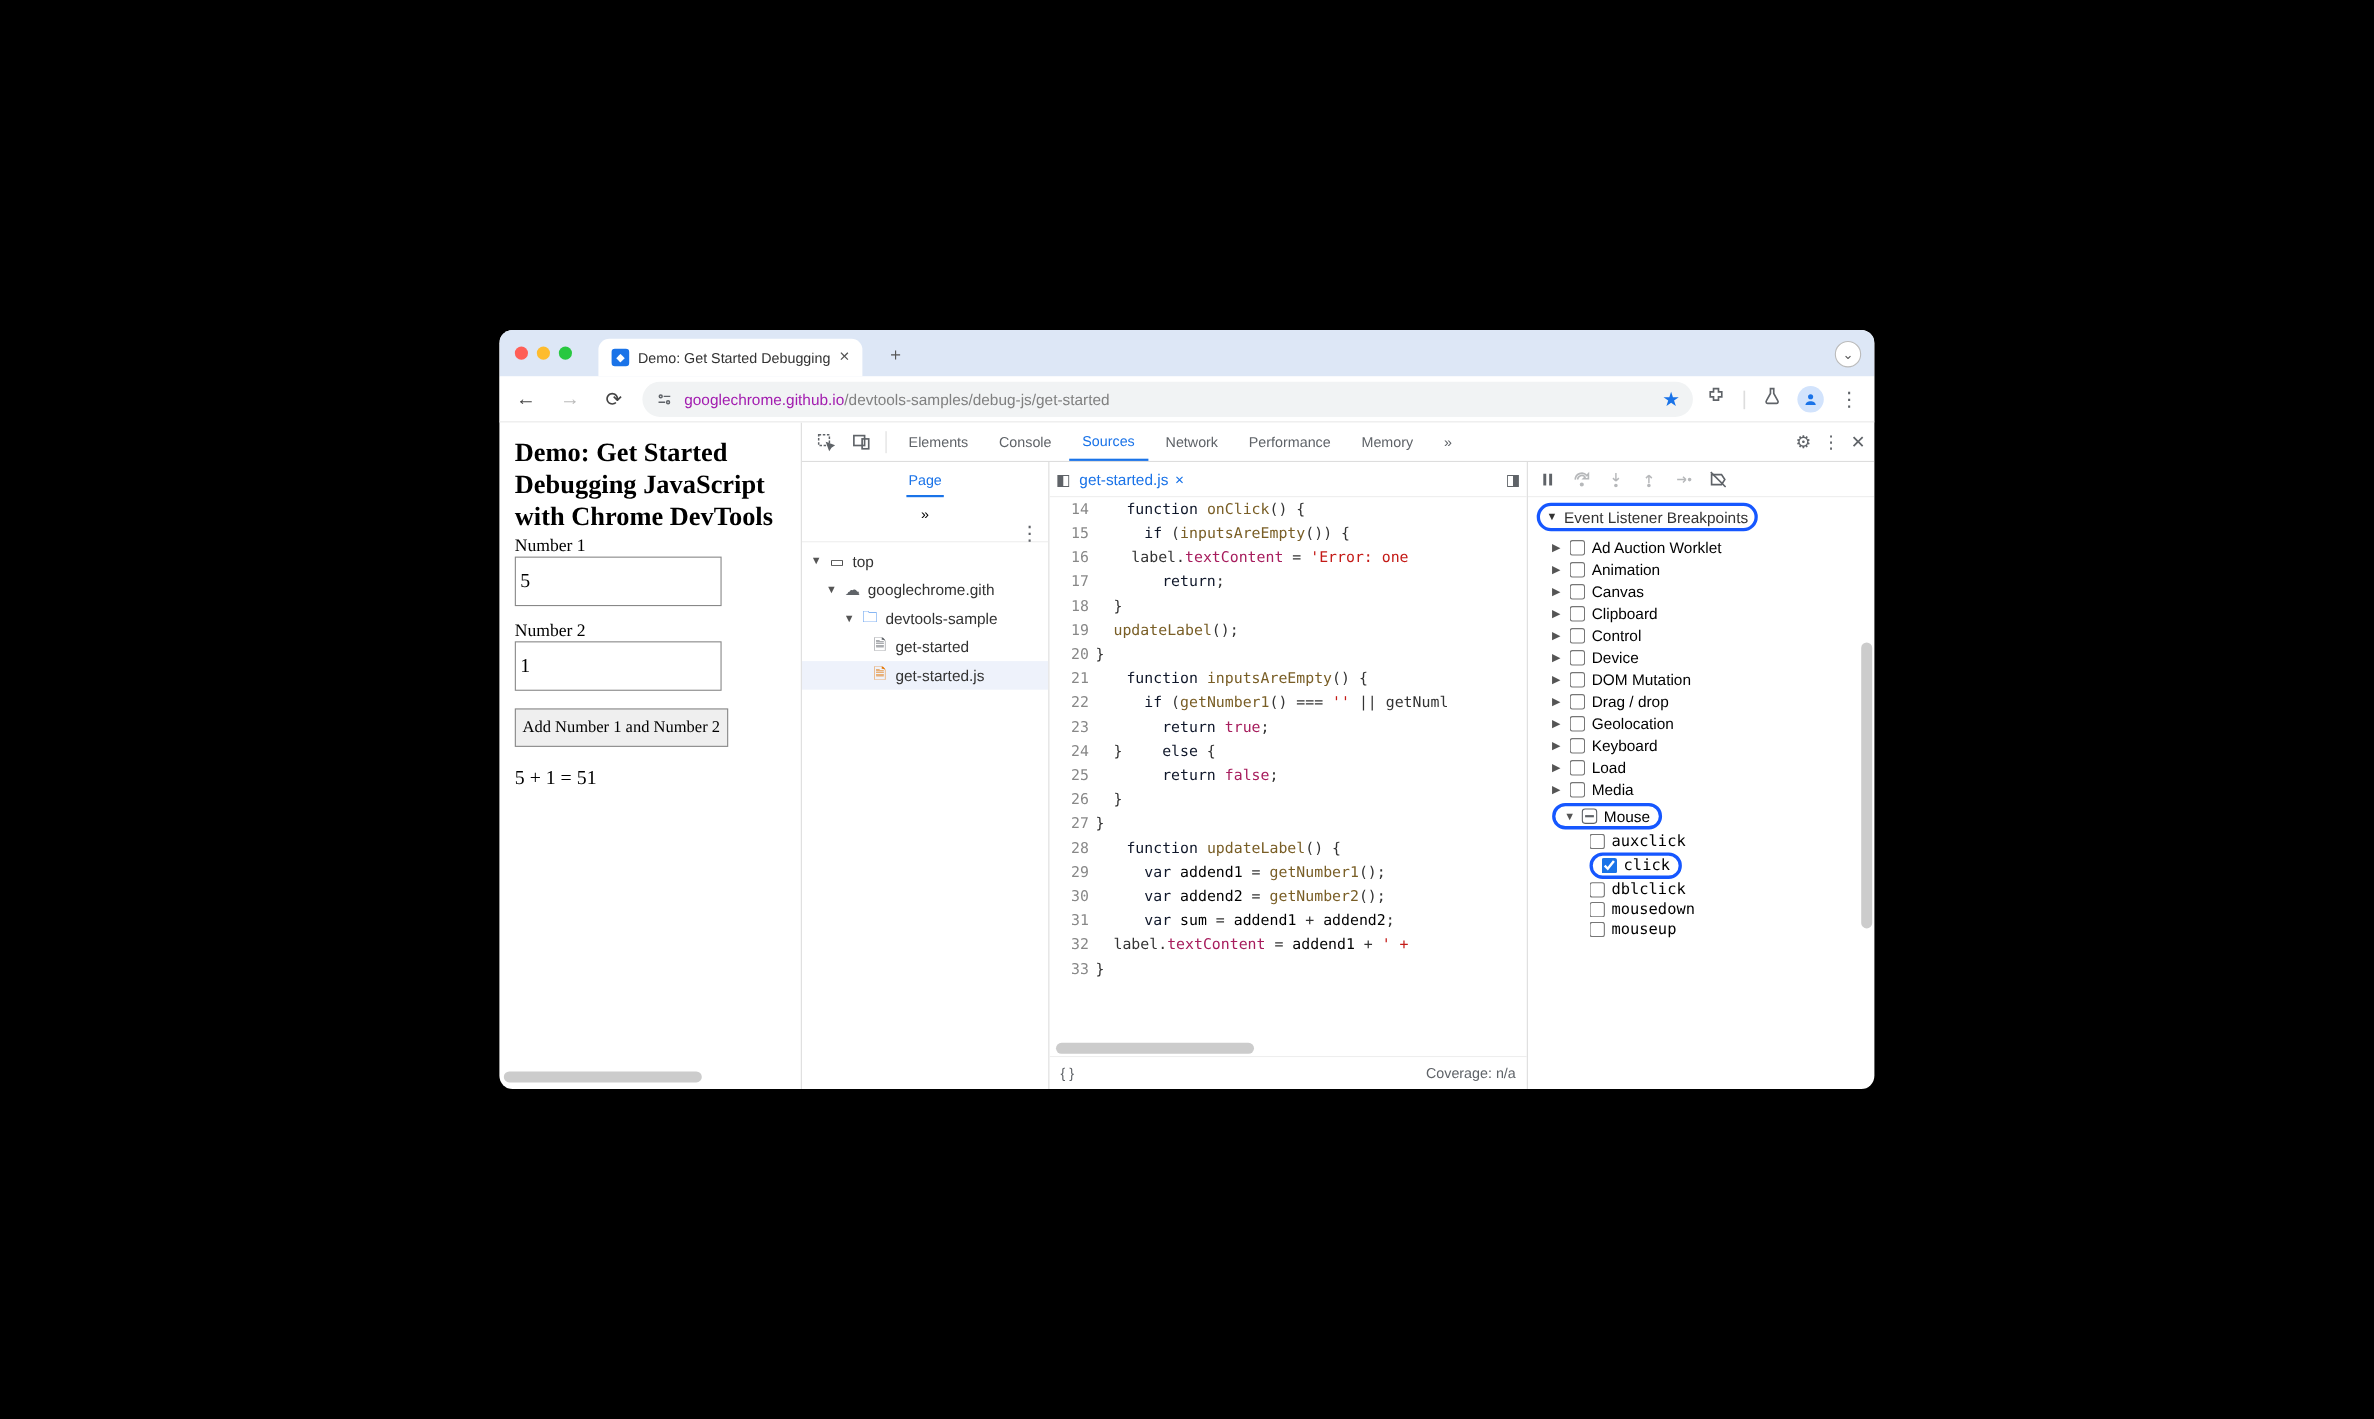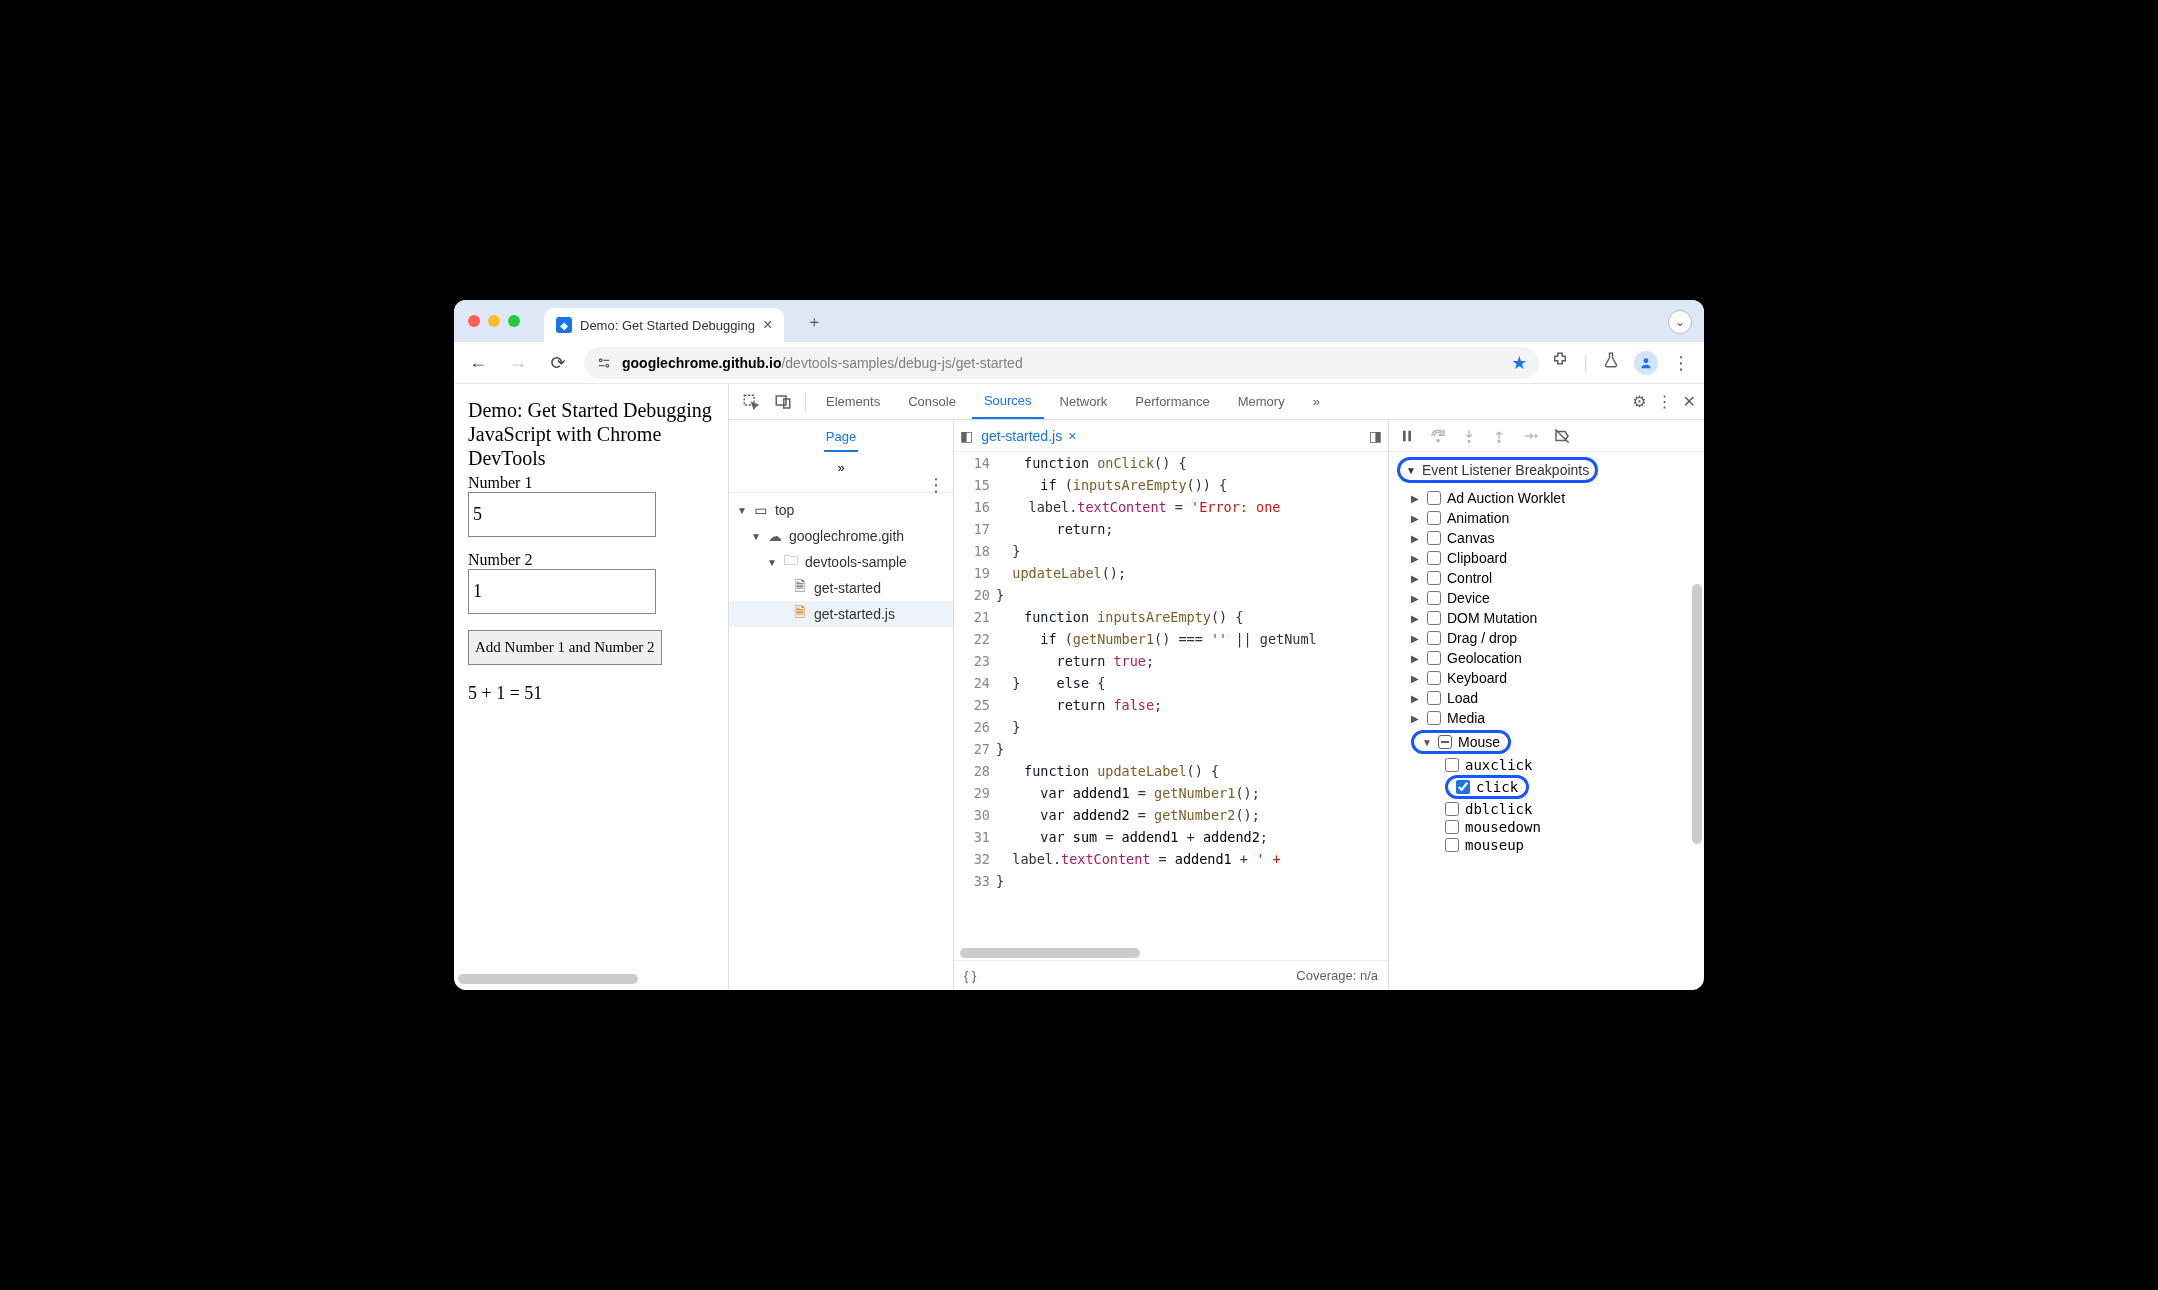--- a/index.html
+++ b/index.html
@@ -63,31 +63,31 @@
     padding: 0 10px;
     gap:12px;
     border-bottom:1px solid #e8e8e8;
   }
   .tb-btn { width:28px;height:28px;display:flex;align-items:center;justify-content:center;color:#444;font-size:18px;border-radius:50%;cursor:pointer;}
   .tb-btn.disabled{color:#bbb;}
   .omnibox {
     flex:1; height:32px; background:#f1f3f4;border-radius:16px;
     display:flex;align-items:center;padding:0 12px;gap:10px;font-size:14px;color:#808080;
   }
-  .omnibox .dark { color:#000000;font-weight:bold; }
+  .omnibox .dark { color:#a21caf; }
   .omnibox .siteicon{ width:16px;height:16px;display:flex;align-items:center;justify-content:center;color:#5f6368;}
   .star { color:#1a73e8; font-size:18px; }
   .toolbar-right{display:flex;align-items:center;gap:14px;color:#5f6368;font-size:18px;padding-right:4px;}
   .prof{width:24px;height:24px;border-radius:50%;background:#d2e3fc;display:flex;align-items:center;justify-content:center;color:#1a73e8;font-size:14px;}
   
   .main{flex:1;display:flex;overflow:hidden;}
   .page-pane{
     width:275px;padding:14px;font-family:"Times New Roman",serif;border-right:1px solid #ddd;overflow:hidden;position:relative;
   }
-  .page-pane h1{font-size:20px;font-weight:normal;line-height:1.2;margin-bottom:3px;}
+  .page-pane h1{font-size:24px;font-weight:bold;line-height:1.2;margin-bottom:3px;}
   .page-pane label{font-size:16px;display:block;margin-top:4px;}
   .page-pane input[type=text]{width:188px;height:45px;font-size:18px;padding:2px 4px;border:1.5px solid #888;font-family:"Times New Roman",serif;}
   .page-pane button{margin-top:16px;padding:8px 6px;font-size:15px;border:1.5px solid #888;background:#efefef;font-family:Liberation Serif, serif;cursor:pointer;}
   .page-pane .answer{margin-top:18px;font-size:18px;}
   .hscroll{position:absolute;bottom:4px;left:4px;right:20px;height:12px;}
   .hscroll .thumb{width:180px;height:10px;background:#ccc;border-radius:5px;}
   
   .devtools{flex:1;display:flex;flex-direction:column;font-family:"Helvetica Neue",Arial,sans-serif;font-size:13px;overflow:hidden;}
   .dt-tabs{height:36px;border-bottom:1px solid #ddd;display:flex;align-items:center;padding:0 8px;gap:4px;}
   .dt-tabs .icon-btn{width:28px;height:28px;display:flex;align-items:center;justify-content:center;color:#5f6368;}

